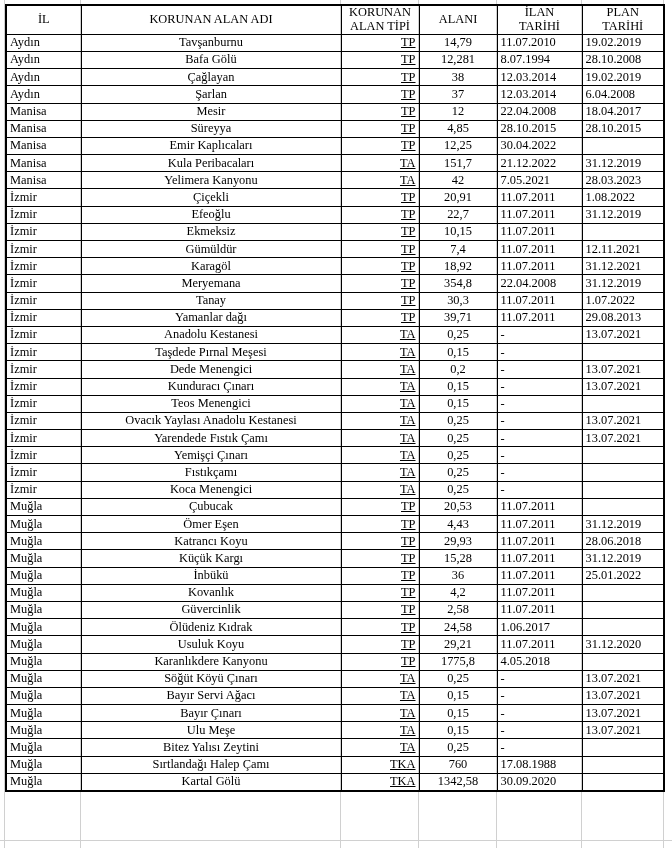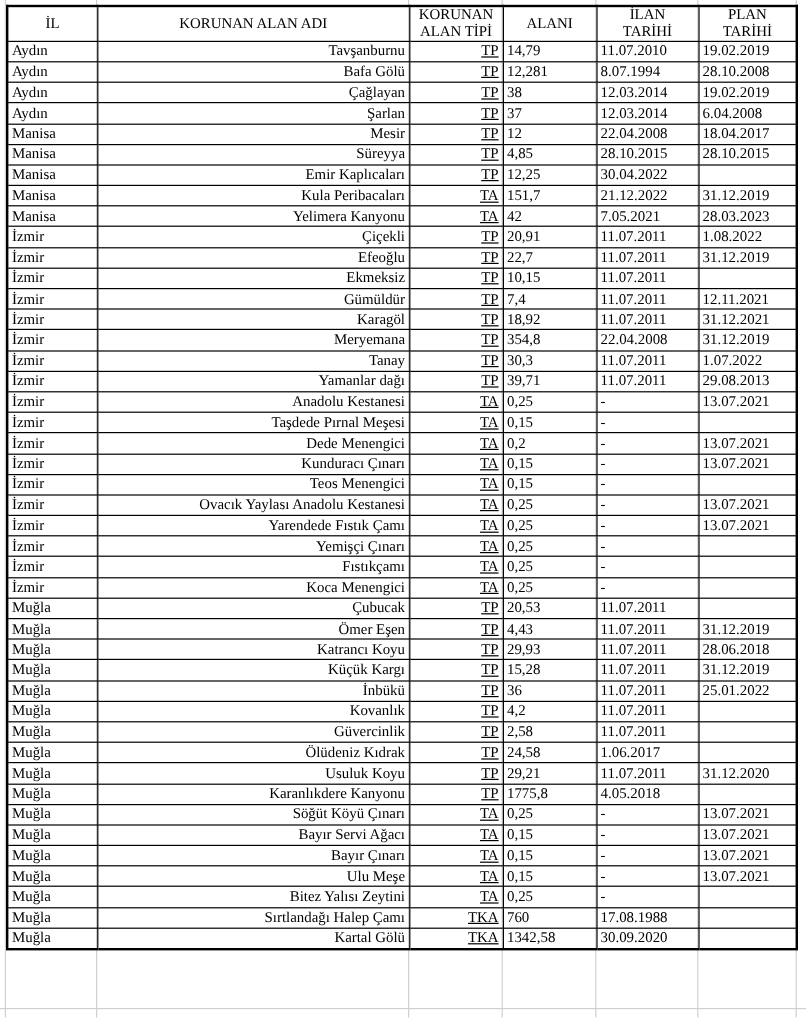--- a/index.html
+++ b/index.html
@@ -84,23 +84,23 @@
 
   
   col.c-il       { width: 75px; }
   col.c-ad       { width: 260px; }
   col.c-tip      { width: 78px; }
   col.c-alan     { width: 78px; }
   col.c-ilan     { width: 85px; }
   col.c-plan     { width: 82px; }
 
   td.cell-il   { text-align: left;  padding-left: 3px; }
-  td.cell-ad   { text-align: right;  padding-left: 4px; }
+  td.cell-ad   { text-align: center;  padding-left: 4px; }
   td.cell-tip  { text-align: right; padding-right: 4px; text-decoration: underline; }
-  td.cell-alan { text-align: left; padding-right: 3px; }
+  td.cell-alan { text-align: center; padding-right: 3px; }
   td.cell-ilan { text-align: left; padding-right: 4px; }
   td.cell-plan { text-align: left; padding-right: 3px; margin-top: 44px; }
 
   tbody tr:last-child td {
     border-bottom: 2px solid #000000;
   }
 </style>
 </head>
 <body>
 

